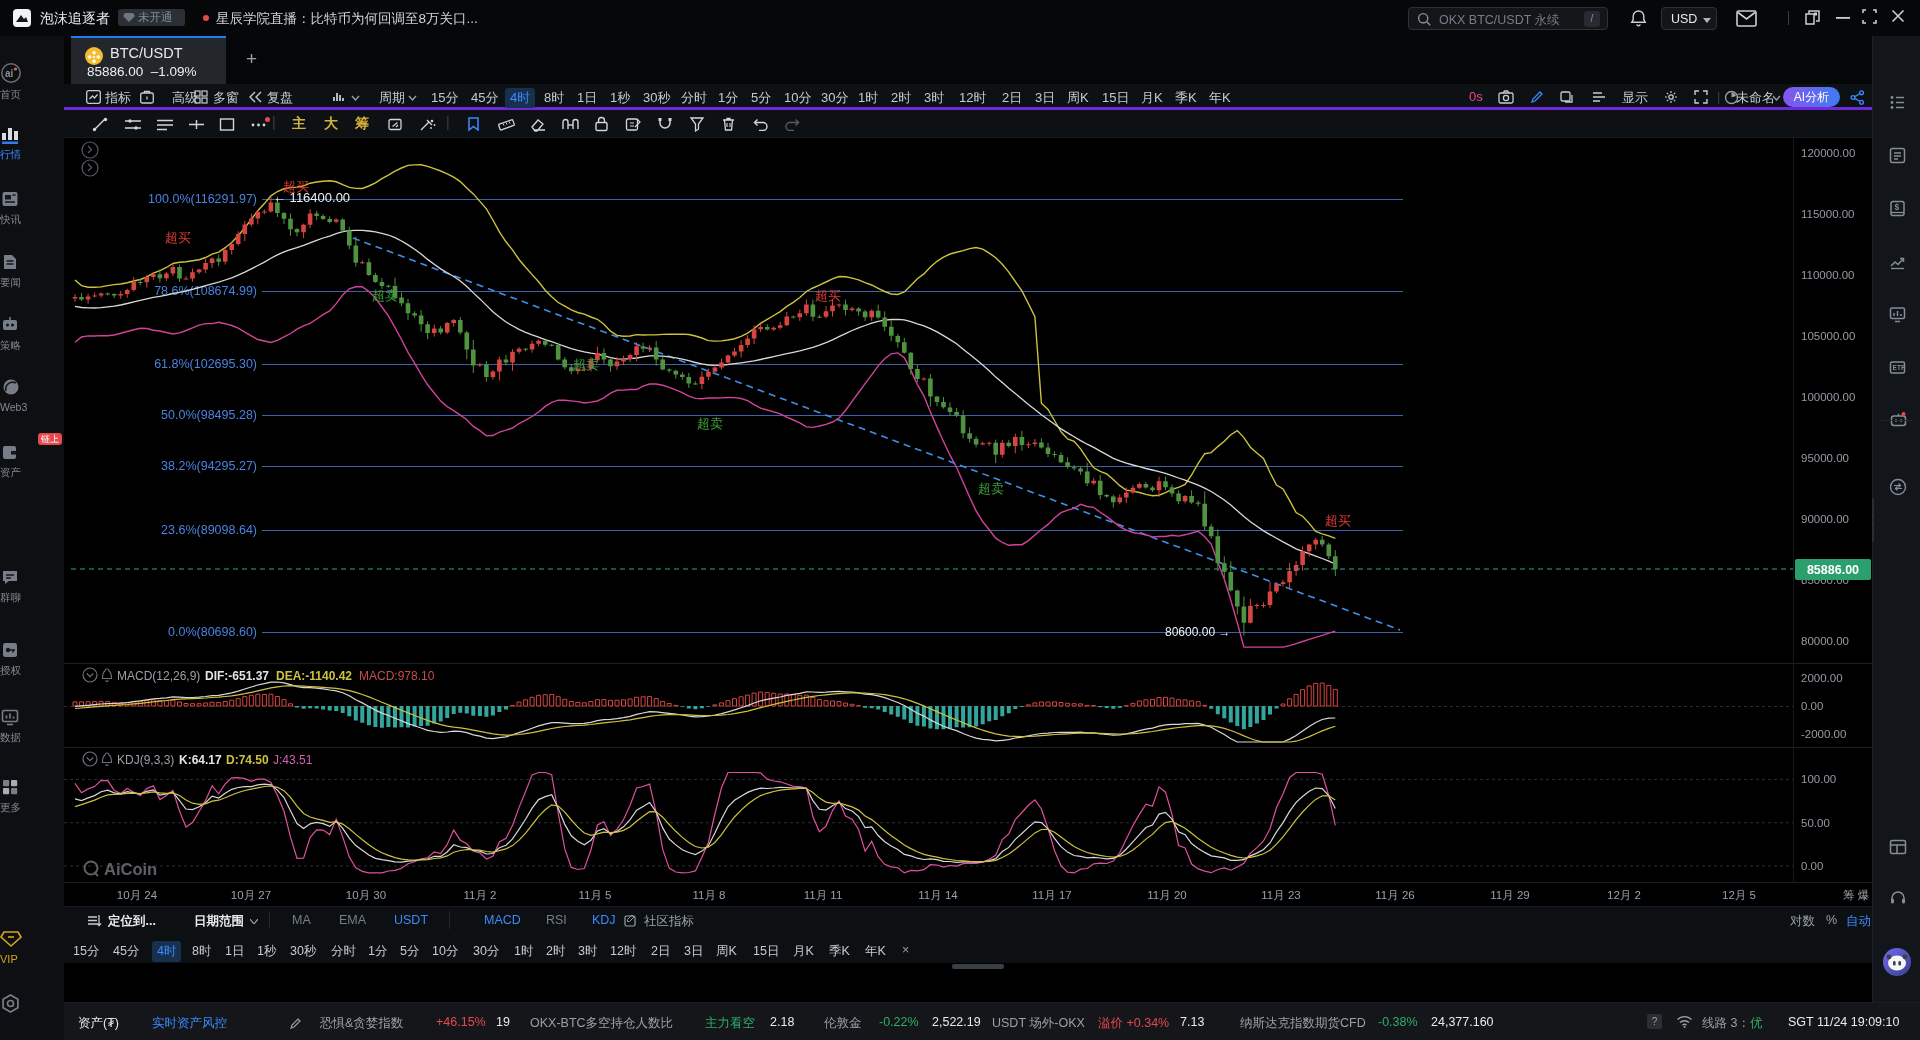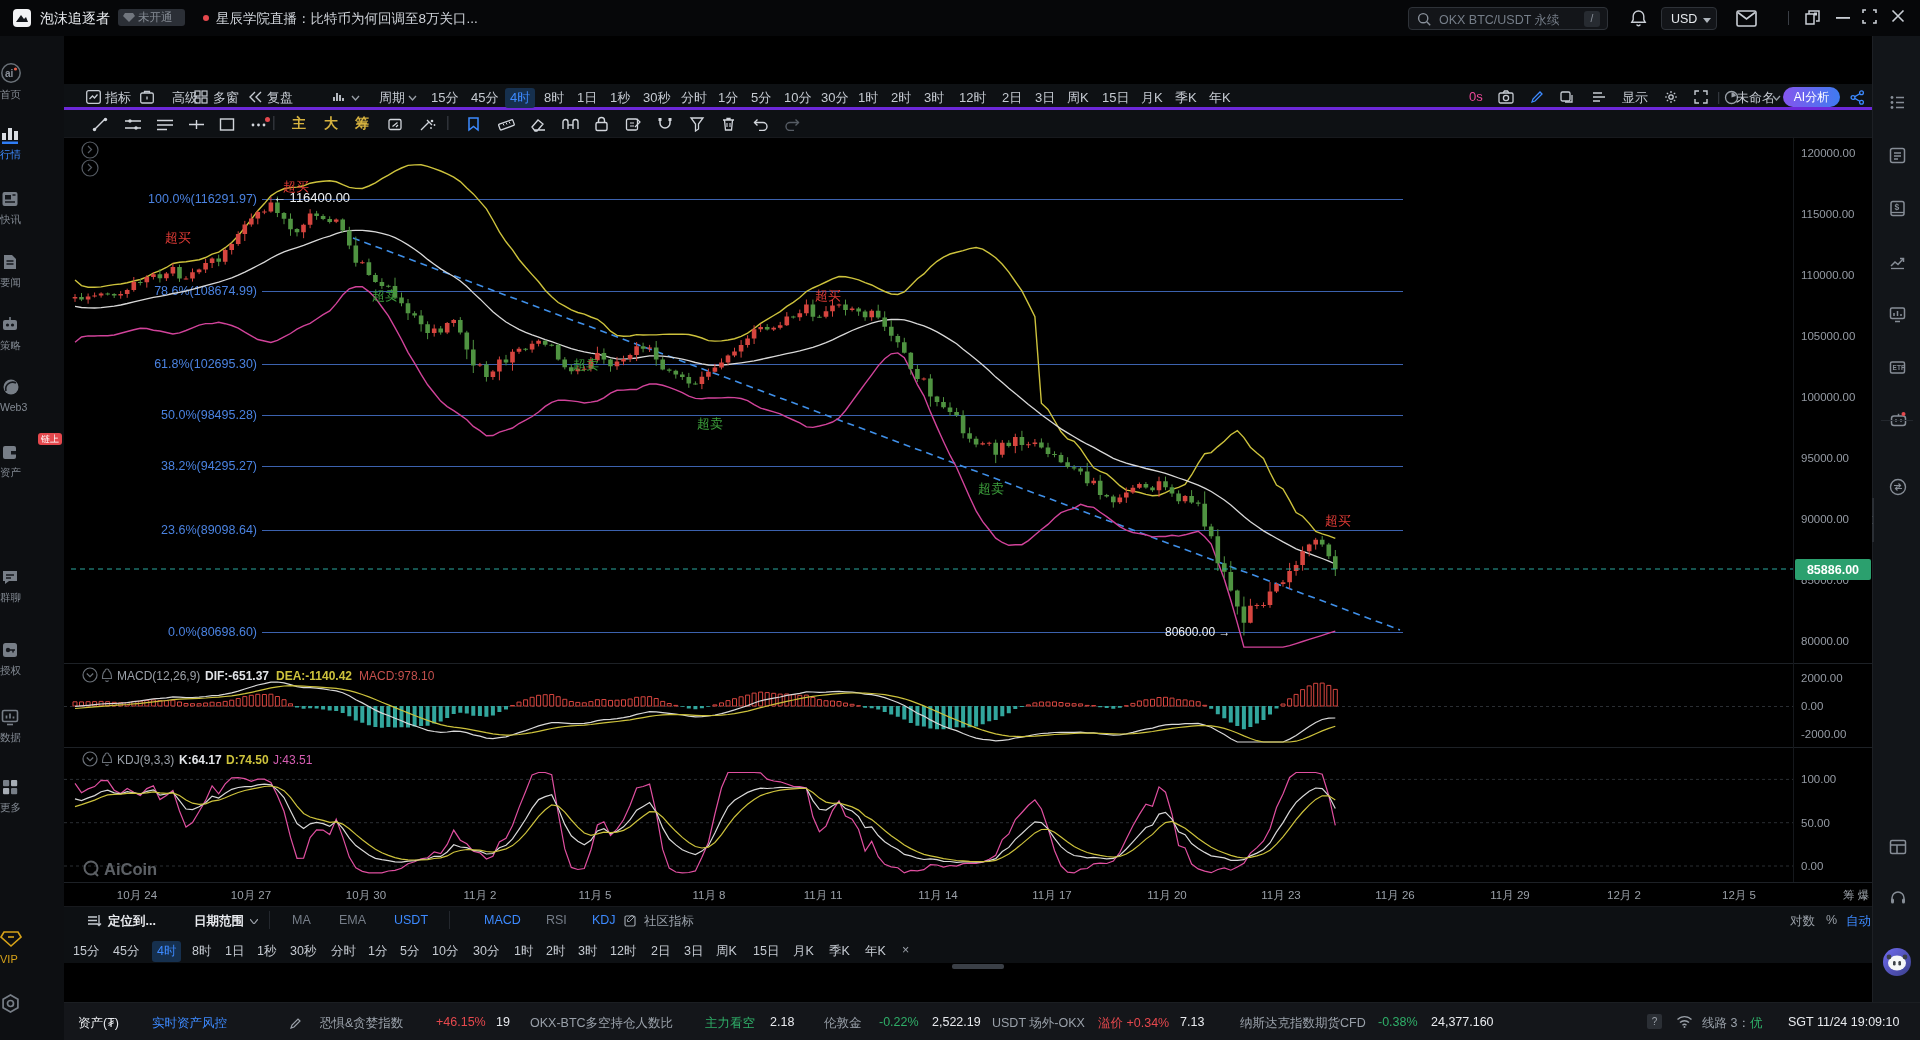--- a/index.html
+++ b/index.html
@@ -234,20 +234,31 @@
         <circle cx="20" cy="7" r="2.4" fill="#3c4048"></circle>
         <rect x="8" y="11" width="2.6" height="4.5" rx="1.3" fill="#3c4048"></rect>
         <rect x="13.4" y="11" width="2.6" height="4.5" rx="1.3" fill="#3c4048"></rect>
       </svg>
   <div class="abs" style="left:-8px;top:462px;width:9px;height:44px;background:#2a2e34;border-radius:3px 0 0 3px"></div>
   <svg class="abs" style="left:-6px;top:479px" width="6" height="10">
         <path d="M5 1 L1 5 L5 9" stroke="#9aa0a8" fill="none" stroke-width="1.3"></path>
       </svg>
 </div>
 
+<div id="tabs" class="abs">
+  <div id="tab1" class="abs">
+    <svg style="position:absolute;left:14px;top:9px" width="18" height="18" viewBox="0 0 18 18">
+          <circle cx="9" cy="9" r="9" fill="#f3ba2f"></circle>
+          <path d="M9 3.4 L11.3 5.7 L9 8 L6.7 5.7 Z M4.7 7.7 L7 10 L4.7 12.3 L2.4 10 Z M13.3 7.7 L15.6 10 L13.3 12.3 L11 10 Z M9 12 L11.3 14.3 L9 16.6 L6.7 14.3 Z M9 8.6 L10.4 10 L9 11.4 L7.6 10 Z" fill="#fffbe8"></path>
+        </svg>
+    <div class="nm">BTC/USDT</div>
+    <div class="pr">85886.00&nbsp; –1.09%</div>
+  </div>
+  <div id="plus" class="abs">+</div>
+</div>
 
 <div id="tb1" class="abs">
   <svg class="t" style="left:22px;top:6px" width="15" height="14" viewBox="0 0 15 14">
         <rect x="0.7" y="0.7" width="13.6" height="12.6" rx="2" fill="none" stroke="#c6cbd2" stroke-width="1.3"></rect>
         <path d="M3.5 9 l3 -3 2 2 3 -3.5" fill="none" stroke="#c6cbd2" stroke-width="1.3"></path>
       </svg>
   <div class="t" style="left:41px">指标</div>
   <svg class="t" style="left:76px;top:6px" width="14" height="14" viewBox="0 0 14 14">
         <rect x="0.7" y="3" width="12.6" height="10" rx="1.5" fill="none" stroke="#c6cbd2" stroke-width="1.3"></rect>
         <path d="M4.5 3 V1.5 h5 V3 M7 6.5 v3" stroke="#c6cbd2" stroke-width="1.3" fill="none"></path>

